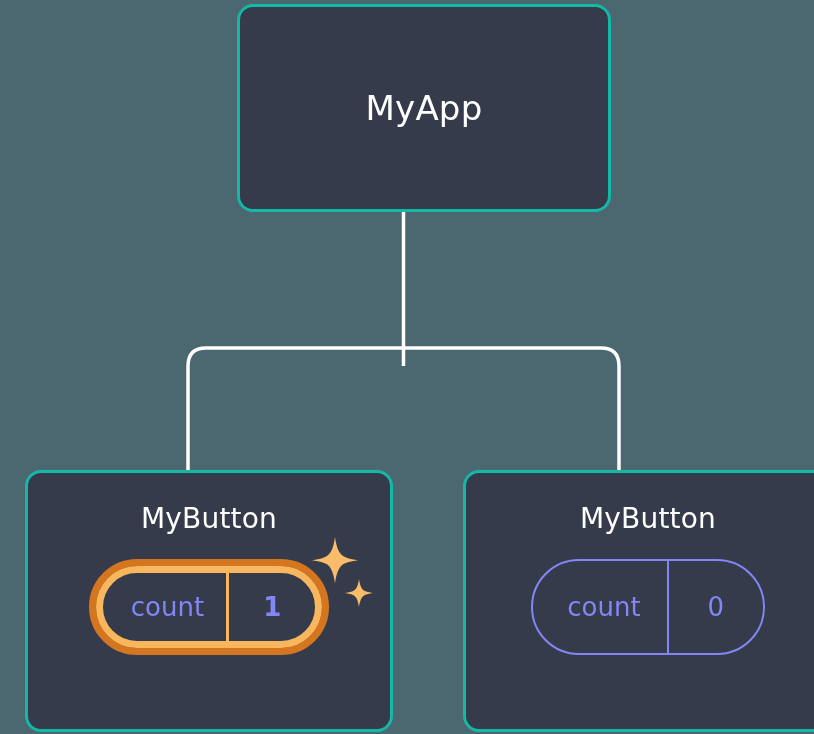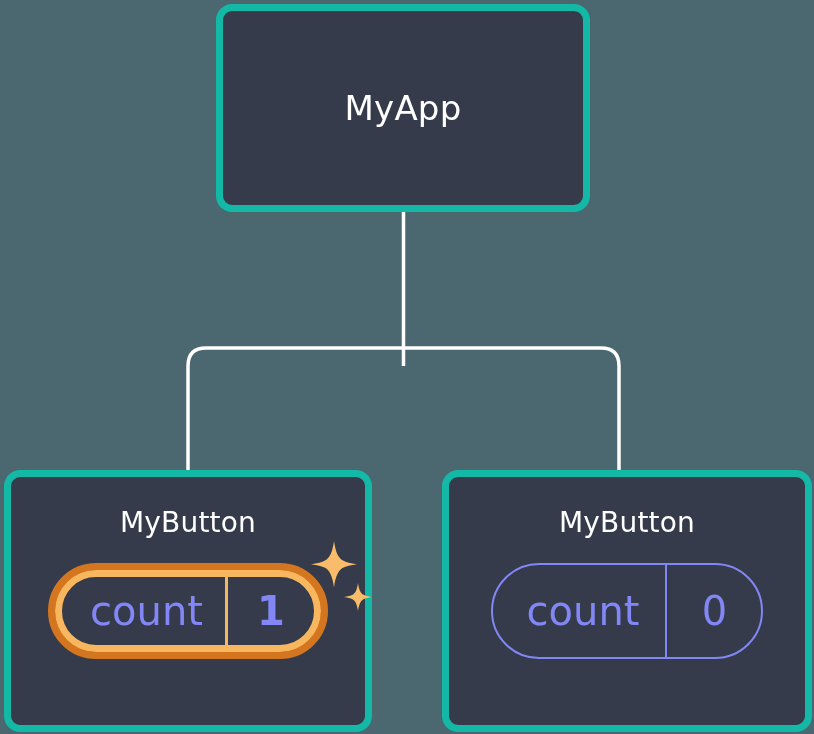--- a/index.html
+++ b/index.html
@@ -28,25 +28,26 @@
     height: 734px;
     z-index: 1;
   }
 
   
   .node {
     position: absolute;
     z-index: 2;
     box-sizing: border-box;
     background: #353b4a;
-    border: 7px solid #14b8a6;
+    border: 3px solid #14b8a6;
     border-radius: 16px;
     display: flex;
     flex-direction: column;
     align-items: center;
+    margin-left: 21px;
   }
   .node-root {
     left: 216px;
     top: 4px;
     width: 374px;
     height: 208px;
     justify-content: center;
   }
   .node-child-left {
     left: 4px;
@@ -90,21 +91,21 @@
     display: flex;
     align-items: stretch;
     height: 96px;
     border-radius: 999px;
     overflow: hidden;
   }
   .pill-cell {
     display: flex;
     align-items: center;
     justify-content: center;
-    font-size: 40px;
+    font-size: 26px;
     line-height: 1;
     white-space: nowrap;
     text-align: center;
   }
   .pill-key   { padding: 0 26px 0 34px; }
   .pill-value { padding: 0 30px; min-width: 34px; }
 
   
   .pill-plain {
     border: 2px solid #8287f5;

